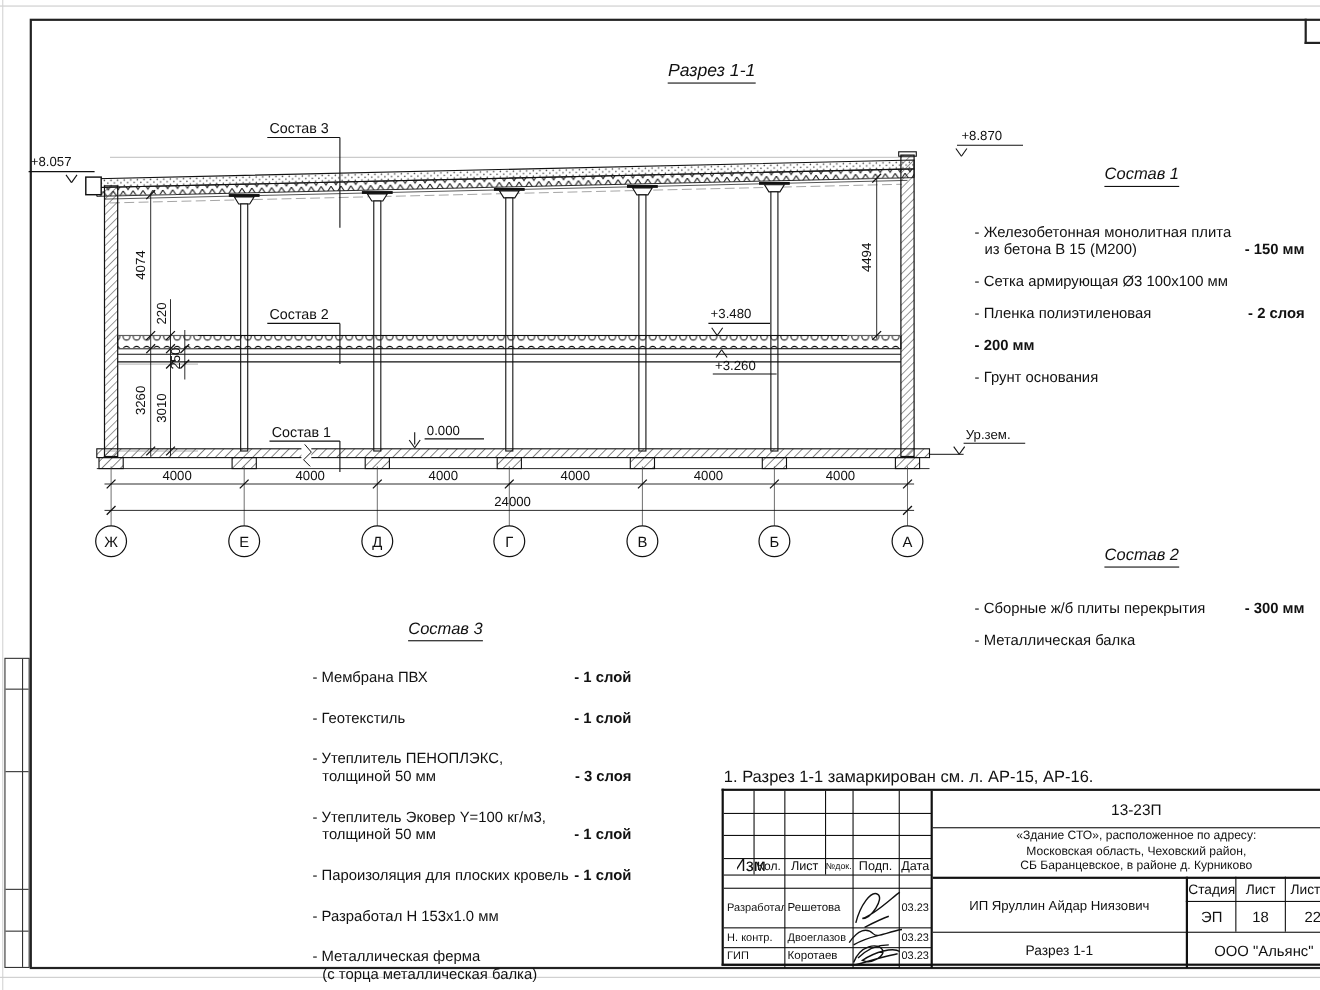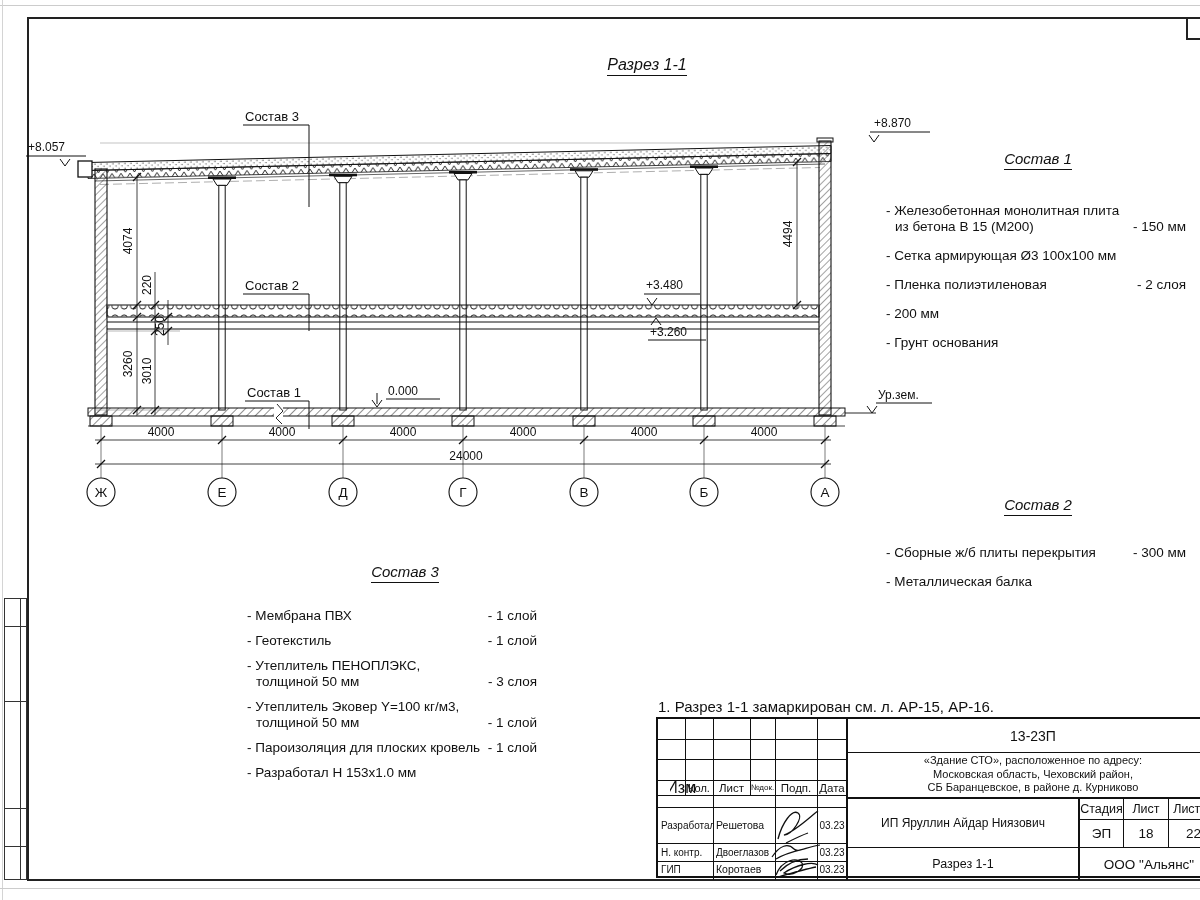--- a/index.html
+++ b/index.html
@@ -18,22 +18,22 @@
   .margin-strip .hl { position:absolute; left:0; width:100%; height:1px; background:#333; }
   
   .dwg-title { left:592px; top:56px; width:110px; text-align:center; font-size:16px; font-style:italic; }
   .dwg-title span { border-bottom:1px solid #111; padding-bottom:2px; }
   
   .sec-head { width:120px; text-align:center; font-size:15px; font-style:italic; }
   .sec-head span { border-bottom:1px solid #111; padding-bottom:2px; }
   .items { display:flex; flex-direction:column; font-size:13.5px; line-height:16px; }
   .item { display:flex; align-items:flex-end; }
   .item .nm { flex:1; white-space:pre-line; text-indent:-9px; padding-left:9px; }
-  .item .vv { white-space:nowrap; }
-  .items-s1 { gap:13px;justify-content:space-between; } .items-s3 { gap:9px; }
+  .item .vv { white-space:nowrap;font-weight:bold; }
+  .items-s1 { gap:13px;justify-content:space-between; } .items-s3 { gap:21px;margin-left:37px; }
   
   .note { left:658px; top:698px; font-size:15px;text-align:center; }
   
   .tb { left:656px; top:717px; width:560px; height:161px; border:2px solid #111; border-right:none; }
   .tb .ln { position:absolute; background:#111; }
   .tb .cell { position:absolute; display:flex; align-items:center; justify-content:center; overflow:hidden; }
   .tb .lft { justify-content:flex-start; padding-left:3px; }
   .pre { white-space:pre-line; }
   .sig { position:absolute; }
 </style>
@@ -339,20 +339,25 @@
       <div class="vv">- 1 слой</div>
     </div>
   <div class="item">
       <div class="nm">- Пароизоляция для плоских кровель</div>
       <div class="vv">- 1 слой</div>
     </div>
   <div class="item">
       <div class="nm">- Разработал Н 153х1.0 мм</div>
       <div class="vv"></div>
     </div>
+  <div class="item">
+      <div class="nm">- Металлическая ферма
+(с торца металлическая балка)</div>
+      <div class="vv"></div>
+    </div>
 </div>
 
 <div class="abs note">1. Разрез 1-1 замаркирован см. л. АР-15, АР-16.</div>
 
 <div class="abs tb">
 
   <div class="ln" style="left:188px;top:0;width:2px;height:161px"></div>
   <div class="ln" style="left:27px;top:0;width:1px;height:76px"></div>
   <div class="ln" style="left:92px;top:0;width:1px;height:76px"></div>
   <div class="ln" style="left:55px;top:0;width:1px;height:161px"></div>

